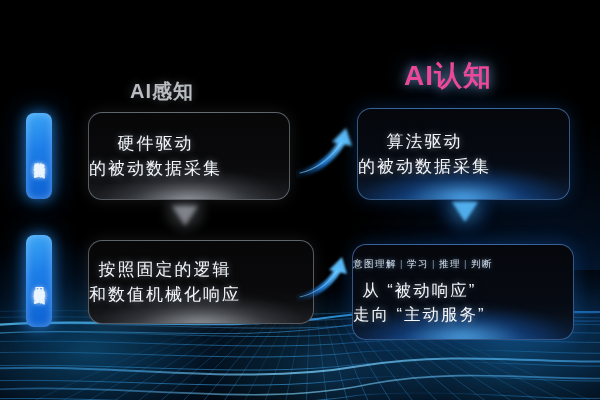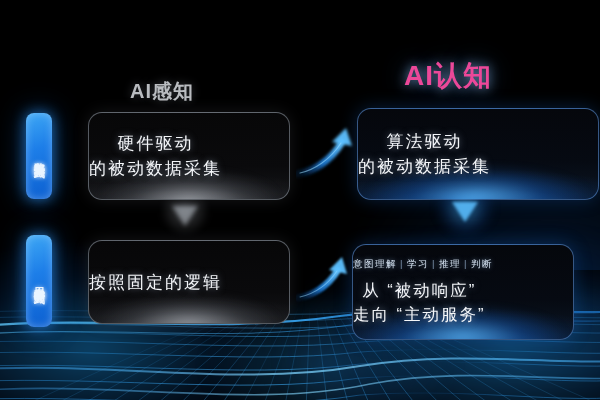--- a/index.html
+++ b/index.html
@@ -132,22 +132,22 @@
       linear-gradient(to bottom, #05070c 0%, #060a12 58%, #0b1624 100%);
     box-shadow:0 0 18px rgba(30,110,215,.28);
   }
   .panel-blue::after{
     content:"";position:absolute;left:4%;right:4%;bottom:-28px;height:60px;
     background:radial-gradient(ellipse at center, rgba(90,185,255,.80) 0%, rgba(25,110,220,.30) 42%, rgba(0,0,0,0) 74%);
     filter:blur(5px);z-index:1;
   }
 
   #panel-tl{left:88px;top:112px;width:202px;height:88px;}
-  #panel-tr{left:357px;top:108px;width:242px;height:92px;}
-  #panel-bl{left:88px;top:240px;width:202px;height:84px;}
+  #panel-tr{left:357px;top:108px;width:213px;height:92px;}
+  #panel-bl{left:88px;top:240px;width:226px;height:84px;}
   #panel-br{left:352px;top:244px;width:222px;height:96px;}
 
   
   .pill-line{
     position:relative;z-index:2;
     font-size:9.5px;
     letter-spacing:1.5px;
     color:#d7e4f2;
     white-space:nowrap;
     margin-bottom:7px;
@@ -293,20 +293,21 @@
   <div class="panel panel-blue" id="panel-tr">
     <div class="ptext">
       <div>算法驱动</div>
       <div>的被动数据采集</div>
     </div>
   </div>
 
   <div class="panel panel-grey" id="panel-bl">
     <div class="ptext">
       <div>按照固定的逻辑</div>
+      <div>和数值机械化响应</div>
     </div>
   </div>
 
   <div class="panel panel-blue" id="panel-br">
     <div class="pill-line" id="capability-list"><span>意图理解</span><span class="sep">|</span><span>学习</span><span class="sep">|</span><span>推理</span><span class="sep">|</span><span>判断</span></div>
     <div class="ptext">
       <div>从 “被动响应”</div>
       <div>走向 “主动服务”</div>
     </div>
   </div>

